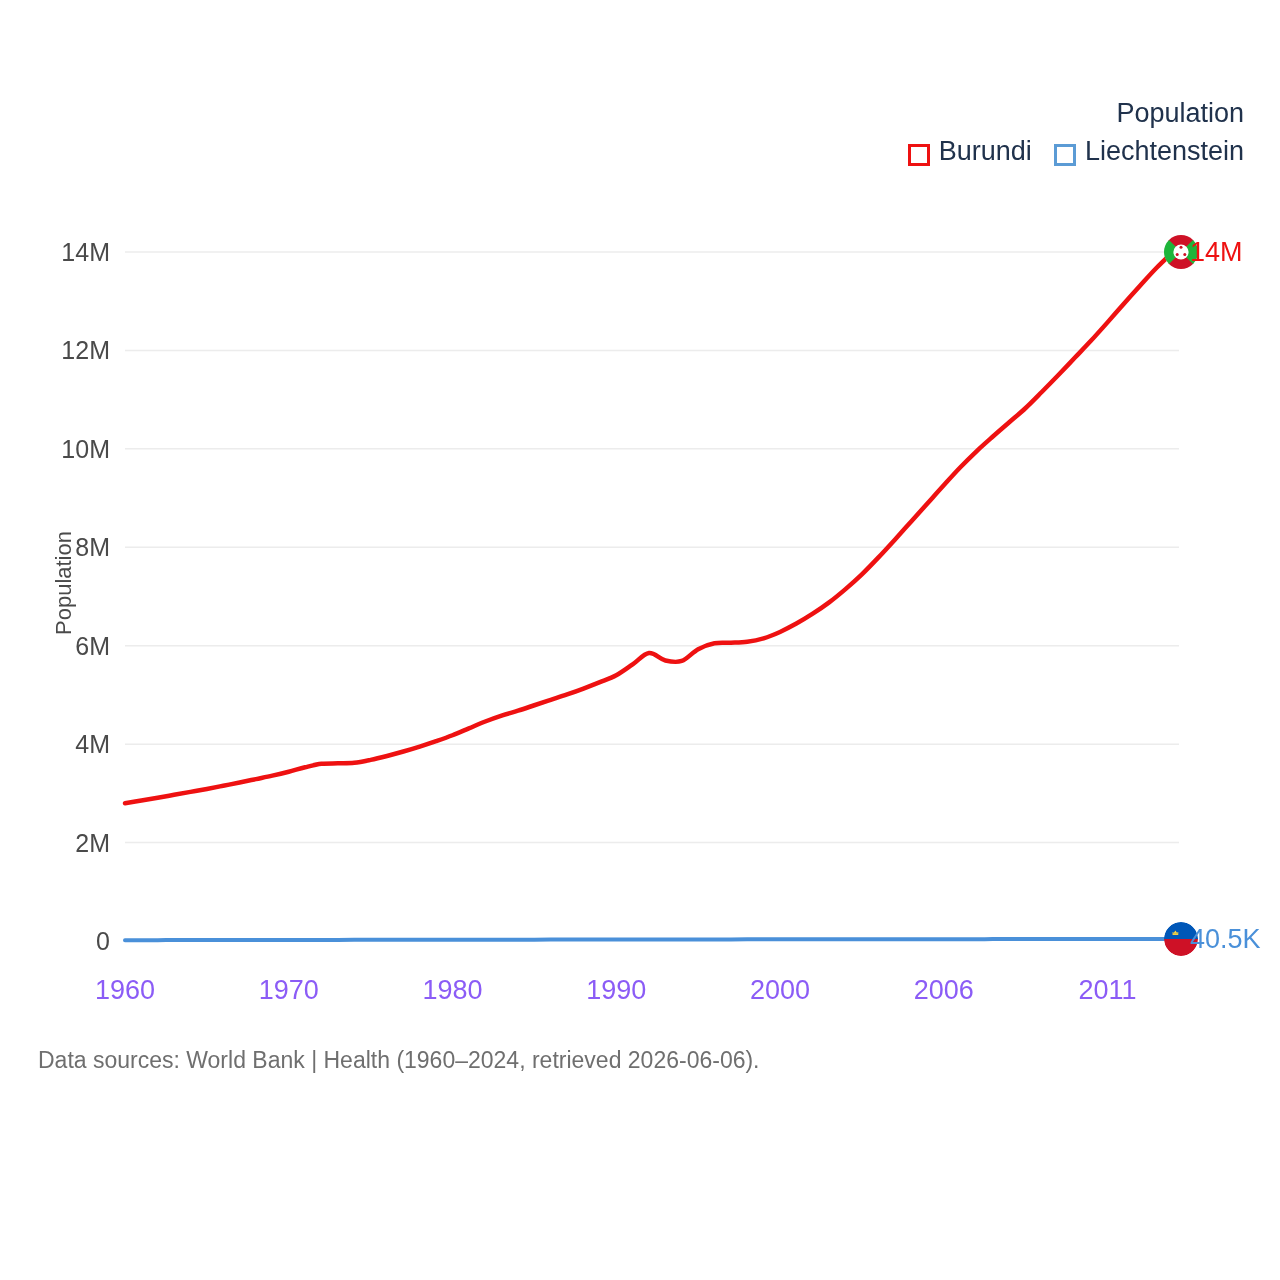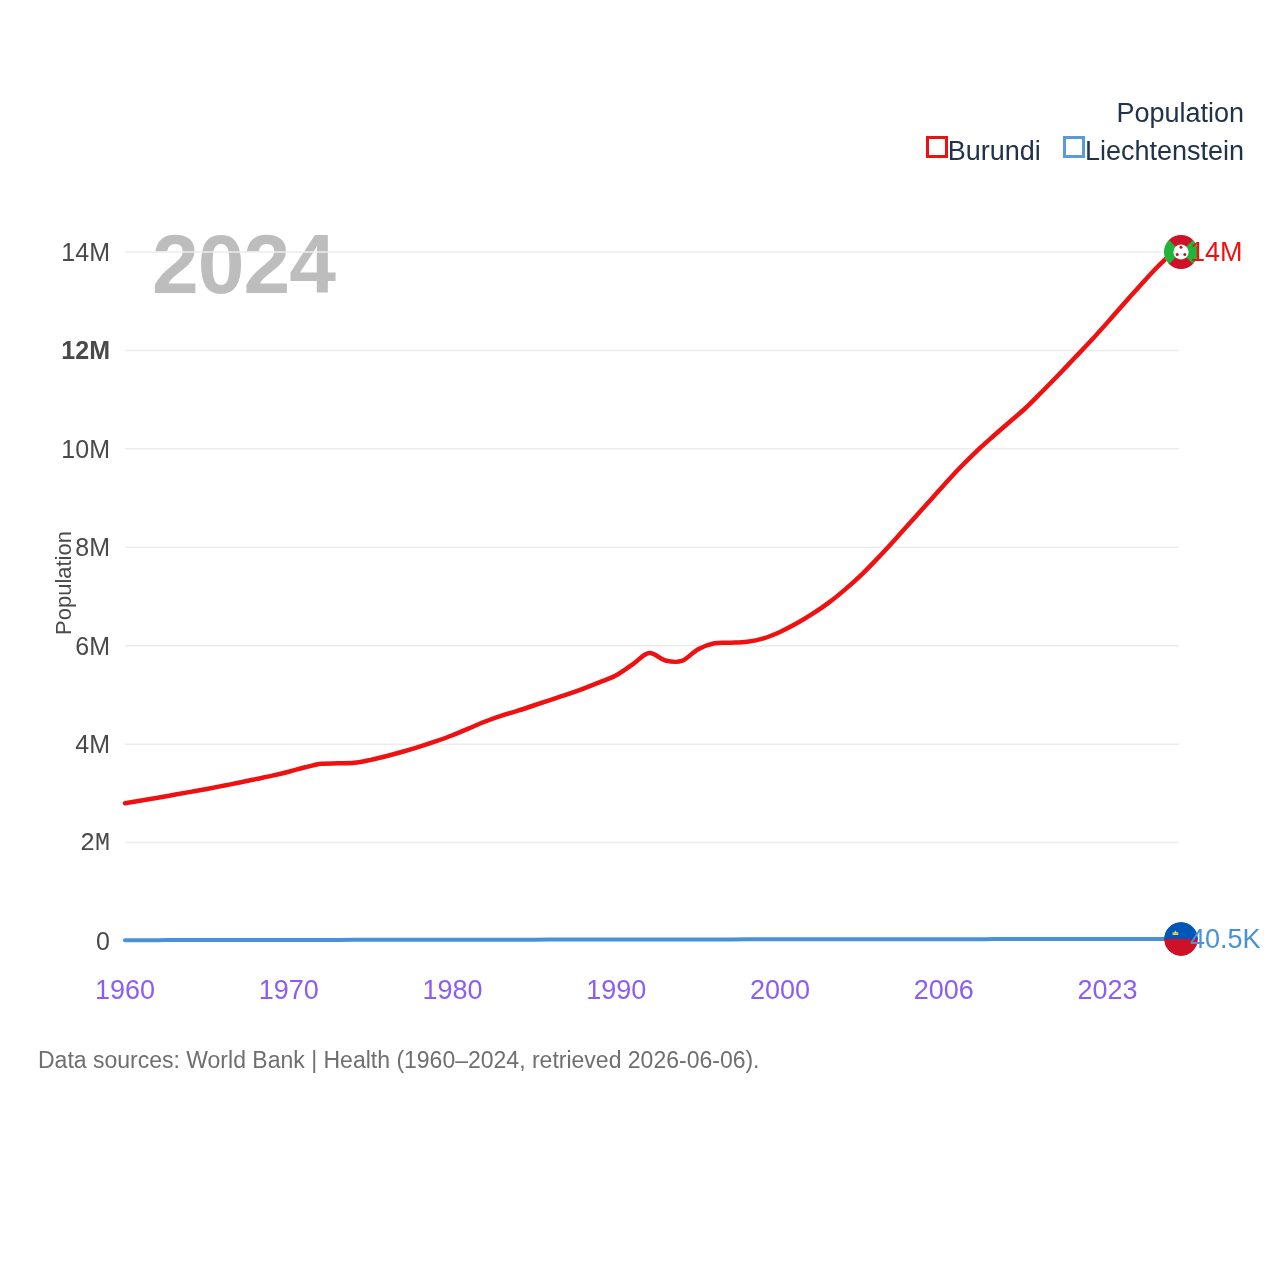--- a/index.html
+++ b/index.html
@@ -28,21 +28,22 @@
   }
   .legend-items{
     display:flex;
     flex-direction:row;
     align-items:center;
     justify-content:flex-end;
     gap:22px;
   }
   .legend-item{
     display:flex;
-    align-items:flex-start;
+    align-items:flex-end;
+    gap:9px;
     white-space:nowrap;
   }
   .legend-swatch{
     width:22px;height:22px;
     box-sizing:border-box;
     background:#ffffff;
     display:inline-block;
   }
   .legend-label{
     font-size:27px;
@@ -141,21 +142,20 @@
         <span class="legend-swatch" style="border:3px solid #ee1111;"></span>
         <span class="legend-label">Burundi</span>
       </div>
       <div class="legend-item">
         <span class="legend-swatch" style="border:3px solid #5b9bd5;"></span>
         <span class="legend-label">Liechtenstein</span>
       </div>
     </div>
   </div>
 
-  <div class="watermark-year">2024</div>
 
   <div class="axis-title">Population</div>
 
   <svg class="plot" width="1280" height="1280">
     <g id="gridlines">
         <line x1="125" x2="1179" y1="842.5714285714286" y2="842.5714285714286" stroke="#ececec" stroke-width="1.5"></line>
         <line x1="125" x2="1179" y1="744.1428571428571" y2="744.1428571428571" stroke="#ececec" stroke-width="1.5"></line>
         <line x1="125" x2="1179" y1="645.7142857142858" y2="645.7142857142858" stroke="#ececec" stroke-width="1.5"></line>
         <line x1="125" x2="1179" y1="547.2857142857143" y2="547.2857142857143" stroke="#ececec" stroke-width="1.5"></line>
         <line x1="125" x2="1179" y1="448.85714285714283" y2="448.85714285714283" stroke="#ececec" stroke-width="1.5"></line>
@@ -166,50 +166,50 @@
         <path d="M125.00,803.20 C127.73,802.75 135.92,801.40 141.38,800.49 C146.83,799.59 152.29,798.73 157.75,797.79 C163.21,796.84 168.67,795.82 174.13,794.83 C179.58,793.85 185.04,792.87 190.50,791.88 C195.96,790.90 201.42,789.95 206.88,788.93 C212.33,787.90 217.79,786.80 223.25,785.73 C228.71,784.66 234.17,783.64 239.63,782.53 C245.08,781.42 250.54,780.23 256.00,779.09 C261.46,777.94 266.92,776.87 272.38,775.64 C277.83,774.41 283.29,773.10 288.75,771.70 C294.21,770.31 299.67,768.59 305.13,767.27 C310.58,765.96 316.04,764.48 321.50,763.83 C326.96,763.17 332.42,763.50 337.88,763.34 C343.33,763.17 348.79,763.42 354.25,762.84 C359.71,762.27 365.17,761.04 370.63,759.89 C376.08,758.74 381.54,757.35 387.00,755.95 C392.46,754.56 397.92,753.08 403.38,751.52 C408.83,749.97 414.29,748.33 419.75,746.60 C425.21,744.88 430.67,743.08 436.13,741.19 C441.58,739.30 447.04,737.42 452.50,735.28 C457.96,733.15 463.42,730.69 468.88,728.39 C474.33,726.10 479.79,723.64 485.25,721.50 C490.71,719.37 496.17,717.40 501.63,715.60 C507.08,713.79 512.54,712.40 518.00,710.68 C523.46,708.95 528.92,707.07 534.38,705.26 C539.83,703.46 545.29,701.65 550.75,699.85 C556.21,698.05 561.67,696.32 567.13,694.44 C572.58,692.55 578.04,690.58 583.50,688.53 C588.96,686.48 594.42,684.35 599.88,682.13 C605.33,679.92 610.79,678.20 616.25,675.24 C621.71,672.29 627.17,668.11 632.63,664.42 C638.08,660.72 643.54,653.75 649.00,653.10 C654.46,652.44 659.92,659.17 665.38,660.48 C670.83,661.79 676.29,662.86 681.75,660.97 C687.21,659.08 692.67,652.11 698.13,649.16 C703.58,646.21 709.04,644.32 714.50,643.25 C719.96,642.19 725.42,643.01 730.88,642.76 C736.33,642.52 741.79,642.52 747.25,641.78 C752.71,641.04 758.17,639.97 763.63,638.33 C769.08,636.69 774.54,634.39 780.00,631.93 C785.46,629.47 790.92,626.60 796.38,623.57 C801.83,620.53 807.29,617.25 812.75,613.73 C818.21,610.20 823.67,606.51 829.13,602.41 C834.58,598.30 840.04,593.79 845.50,589.12 C850.96,584.44 856.42,579.60 861.88,574.35 C867.33,569.10 872.79,563.36 878.25,557.62 C883.71,551.88 889.17,545.89 894.63,539.90 C900.08,533.92 905.54,527.76 911.00,521.69 C916.46,515.62 921.92,509.55 927.38,503.49 C932.83,497.42 938.29,491.26 943.75,485.28 C949.21,479.29 954.67,473.22 960.13,467.56 C965.58,461.90 971.04,456.49 976.50,451.32 C981.96,446.15 987.42,441.39 992.88,436.55 C998.33,431.71 1003.79,427.04 1009.25,422.28 C1014.71,417.52 1020.17,413.09 1025.63,408.01 C1031.08,402.92 1036.54,397.26 1042.00,391.77 C1047.46,386.27 1052.92,380.70 1058.38,375.04 C1063.83,369.38 1069.29,363.55 1074.75,357.81 C1080.21,352.07 1085.67,346.49 1091.13,340.59 C1096.58,334.68 1102.04,328.53 1107.50,322.38 C1112.96,316.22 1118.42,309.83 1123.88,303.67 C1129.33,297.52 1134.79,291.45 1140.25,285.47 C1145.71,279.48 1151.17,273.33 1156.63,267.75 C1162.08,262.17 1170.27,254.62 1173.00,252.00" fill="none" stroke="#ee1111" stroke-width="4.5" stroke-linejoin="round" stroke-linecap="round"></path>
         <path d="M125.00,940.17 C127.73,940.16 135.92,940.16 141.38,940.15 C146.83,940.14 152.29,940.14 157.75,940.13 C163.21,940.12 168.67,940.12 174.13,940.11 C179.58,940.10 185.04,940.10 190.50,940.09 C195.96,940.08 201.42,940.08 206.88,940.07 C212.33,940.06 217.79,940.06 223.25,940.05 C228.71,940.04 234.17,940.04 239.63,940.03 C245.08,940.02 250.54,940.02 256.00,940.01 C261.46,940.00 266.92,940.00 272.38,939.99 C277.83,939.98 283.29,939.97 288.75,939.97 C294.21,939.96 299.67,939.95 305.13,939.94 C310.58,939.93 316.04,939.93 321.50,939.92 C326.96,939.91 332.42,939.90 337.88,939.89 C343.33,939.88 348.79,939.88 354.25,939.87 C359.71,939.86 365.17,939.85 370.63,939.84 C376.08,939.84 381.54,939.83 387.00,939.82 C392.46,939.81 397.92,939.80 403.38,939.79 C408.83,939.79 414.29,939.78 419.75,939.77 C425.21,939.76 430.67,939.76 436.13,939.75 C441.58,939.74 447.04,939.74 452.50,939.73 C457.96,939.72 463.42,939.72 468.88,939.71 C474.33,939.70 479.79,939.70 485.25,939.69 C490.71,939.68 496.17,939.68 501.63,939.67 C507.08,939.66 512.54,939.66 518.00,939.65 C523.46,939.64 528.92,939.64 534.38,939.63 C539.83,939.63 545.29,939.62 550.75,939.61 C556.21,939.61 561.67,939.60 567.13,939.59 C572.58,939.59 578.04,939.58 583.50,939.57 C588.96,939.57 594.42,939.56 599.88,939.55 C605.33,939.55 610.79,939.54 616.25,939.53 C621.71,939.53 627.17,939.52 632.63,939.51 C638.08,939.50 643.54,939.49 649.00,939.48 C654.46,939.48 659.92,939.47 665.38,939.46 C670.83,939.45 676.29,939.45 681.75,939.44 C687.21,939.43 692.67,939.43 698.13,939.42 C703.58,939.41 709.04,939.41 714.50,939.40 C719.96,939.39 725.42,939.39 730.88,939.38 C736.33,939.37 741.79,939.37 747.25,939.36 C752.71,939.35 758.17,939.35 763.63,939.34 C769.08,939.33 774.54,939.33 780.00,939.32 C785.46,939.32 790.92,939.31 796.38,939.30 C801.83,939.30 807.29,939.29 812.75,939.28 C818.21,939.28 823.67,939.27 829.13,939.26 C834.58,939.26 840.04,939.25 845.50,939.24 C850.96,939.24 856.42,939.23 861.88,939.22 C867.33,939.22 872.79,939.21 878.25,939.21 C883.71,939.20 889.17,939.20 894.63,939.19 C900.08,939.19 905.54,939.18 911.00,939.18 C916.46,939.17 921.92,939.17 927.38,939.17 C932.83,939.17 938.29,939.16 943.75,939.15 C949.21,939.15 954.67,939.15 960.13,939.14 C965.58,939.14 971.04,939.14 976.50,939.13 C981.96,939.13 987.42,939.13 992.88,939.12 C998.33,939.12 1003.79,939.12 1009.25,939.12 C1014.71,939.11 1020.17,939.11 1025.63,939.11 C1031.08,939.10 1036.54,939.10 1042.00,939.10 C1047.46,939.09 1052.92,939.09 1058.38,939.09 C1063.83,939.08 1069.29,939.08 1074.75,939.08 C1080.21,939.07 1085.67,939.07 1091.13,939.07 C1096.58,939.06 1102.04,939.06 1107.50,939.06 C1112.96,939.05 1118.42,939.05 1123.88,939.05 C1129.33,939.04 1134.79,939.04 1140.25,939.04 C1145.71,939.03 1151.17,939.03 1156.63,939.02 C1162.08,939.02 1170.27,939.01 1173.00,939.01" fill="none" stroke="#4a90d9" stroke-width="4" stroke-linejoin="round" stroke-linecap="round"></path>
       </g>
   </svg>
 
   <div id="yticks">
       <div class="ytick-wrap" style="top: 0px;">
         <div class="ytick" style="top: 941px;">0</div>
       </div>
       <div class="ytick-wrap" style="top: 0px;">
-        <div class="ytick" style="top: 842.571px; font-family: Liberation Mono, monospace;">2M</div>
+        <div class="ytick" style="top: 842.571px;">2M</div>
       </div>
       <div class="ytick-wrap" style="top: 0px;">
         <div class="ytick" style="top: 744.143px;">4M</div>
       </div>
       <div class="ytick-wrap" style="top: 0px;">
         <div class="ytick" style="top: 645.714px; margin-left: 44px;">6M</div>
       </div>
       <div class="ytick-wrap" style="top: 0px;">
         <div class="ytick" style="top: 547.286px;">8M</div>
       </div>
       <div class="ytick-wrap" style="top: 0px;">
         <div class="ytick" style="top: 448.857px;">10M</div>
       </div>
       <div class="ytick-wrap" style="top: 0px;">
-        <div class="ytick" style="top: 350.429px; font-weight: bold;">12M</div>
+        <div class="ytick" style="top: 350.429px;">12M</div>
       </div>
       <div class="ytick-wrap" style="top: 0px;">
         <div class="ytick" style="top: 252px;">14M</div>
       </div>
     </div>
 
   <div id="xticks">
       <div class="xtick" style="left: 125px;">1960</div>
       <div class="xtick" style="left: 288.75px;">1970</div>
       <div class="xtick" style="left: 452.5px;">1980</div>
       <div class="xtick" style="left: 616.25px;">1990</div>
       <div class="xtick" style="left: 780px;">2000</div>
       <div class="xtick" style="left: 943.75px;">2006</div>
-      <div class="xtick" style="left: 1107.5px;">2023</div>
+      <div class="xtick" style="left: 1107.5px;">2011</div>
     </div>
 
   <div class="flag-marker" id="flag-burundi" style="left: 1181px; top: 252px;">
     <svg viewBox="0 0 34 34" width="34" height="34">
       <circle cx="17" cy="17" r="17" fill="#ffffff"></circle>
       <path d="M17 17 L3.2 4.5 A17 17 0 0 1 30.8 4.5 Z" fill="#ce1126"></path>
       <path d="M17 17 L3.2 29.5 A17 17 0 0 0 30.8 29.5 Z" fill="#ce1126"></path>
       <path d="M17 17 L4.0 4.0 A17 17 0 0 0 4.0 30.0 Z" fill="#1eb53a"></path>
       <path d="M17 17 L30.0 4.0 A17 17 0 0 1 30.0 30.0 Z" fill="#1eb53a"></path>
       <circle cx="17" cy="17" r="7.6" fill="#ffffff"></circle>

